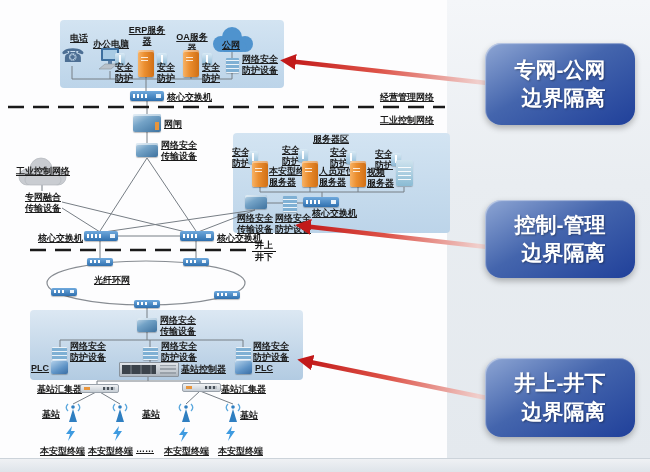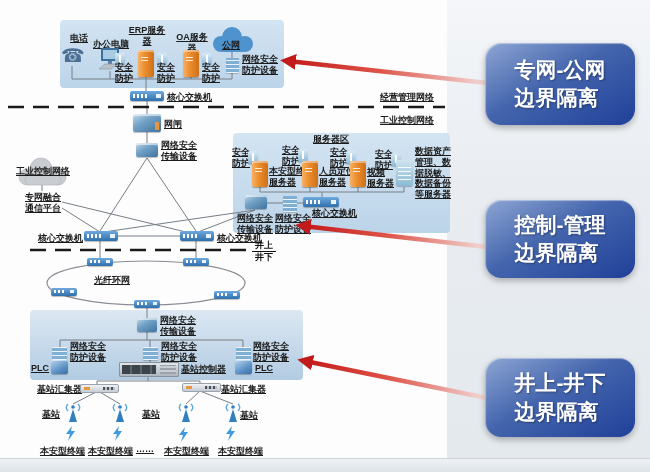--- a/index.html
+++ b/index.html
@@ -48,21 +48,21 @@
   .agg::before{content:"";position:absolute;left:3px;top:2px;width:6px;height:3px;background:#e8953c;}
   .agg::after{content:"";position:absolute;right:3px;top:2px;width:12px;height:3px;background:
        repeating-linear-gradient(90deg,#4a525a 0 2px,#b9c0c7 2px 4px);}
   .phone-ic{position:absolute;font-size:19px;color:#4d6f94;line-height:1;}
   
   .callout{position:absolute;width:150px;border-radius:16px;display:flex;align-items:center;justify-content:center;
        background:linear-gradient(150deg,#8ea6d4 0%,#50 70%,#000 100%);
        background:linear-gradient(150deg,#8ea6d4 0%,#46A 45%,#1f3f96 100%);
        background:linear-gradient(150deg,#8ea6d4 0%,#4465ad 45%,#20409a 100%);
        box-shadow:0 3px 6px rgba(0,0,0,.28),inset 1px 1px 1px rgba(255,255,255,.45);}
-  .callout .txt{font-size:21px;font-weight:bold;color:#fff;text-align:left;line-height:1.35;
+  .callout .txt{font-size:21px;font-weight:bold;color:#fff;text-align:right;line-height:1.35;
        white-space:pre-line;text-shadow:1px 1px 2px rgba(0,0,0,.35);}
   .shaft{position:absolute;left:252px;top:240px;font-size:9px;font-weight:bold;line-height:1.25;color:#111;text-align:center;}
   .shaft .up{border-bottom:1.5px solid #111;padding:0 3px;display:inline-block;}
 </style>
 </head>
 <body>
 
 <div id="app">
 
   <div class="panel-right"></div>
@@ -167,21 +167,21 @@
   <svg class="layer" style="left:14px;top:157px" width="58" height="30">
     <g fill="#c9ccd1" stroke="#b2b6bc" stroke-width="0.7">
         <circle cx="13" cy="20" r="8"></circle>
         <circle cx="27" cy="12" r="11"></circle>
         <circle cx="44" cy="20" r="8"></circle>
         <rect x="11" y="18" width="36" height="10" rx="5"></rect>
       </g>
   </svg>
   <div class="lbl cx" style="left:43px;top:166px">工业控制网络</div>
   <div class="lbl cx" style="left:43px;top:192px">专网融合
-通信平台</div>
+传输设备</div>
 
   <div class="switch" style="left:84px;top:231px;width:34px;height:10px"></div>
   <div class="lbl" style="left:38px;top:233px">核心交换机</div>
   <div class="switch" style="left:180px;top:231px;width:34px;height:10px"></div>
   <div class="lbl" style="left:217px;top:233px">核心交换机</div>
 
   <div class="lbl cx" style="left:331px;top:134px">服务器区</div>
 
   <div class="lbl cx" style="left:241px;top:147px">安全
 防护</div>
@@ -201,25 +201,20 @@
 防护</div>
   <div class="shield" style="left:346px;top:151px;width:10px;height:13px"></div>
   <div class="srv-o" style="left:350px;top:161px;width:16px;height:26px"></div>
   <div class="lbl" style="left:367px;top:167px">视频
 服务器</div>
 
   <div class="lbl cx" style="left:384px;top:149px">安全
 防护</div>
   <div class="shield" style="left:391px;top:153px;width:10px;height:13px"></div>
   <div class="srv-t" style="left:396px;top:160px;width:17px;height:26px"></div>
-  <div class="lbl" style="left:415px;top:146px">数据资产
-管理、数
-据脱敏、
-数据备份
-等服务器</div>
 
   <div class="dev3d" style="left:245px;top:195px;width:22px;height:14px"></div>
   <div class="fwd" style="left:283px;top:196px;width:14px;height:16px"></div>
   <div class="switch" style="left:303px;top:197px;width:36px;height:10px"></div>
   <div class="lbl" style="left:312px;top:208px">核心交换机</div>
   <div class="lbl" style="left:237px;top:213px">网络安全
 传输设备</div>
   <div class="lbl" style="left:275px;top:213px">网络安全
 防护设备</div>
 

